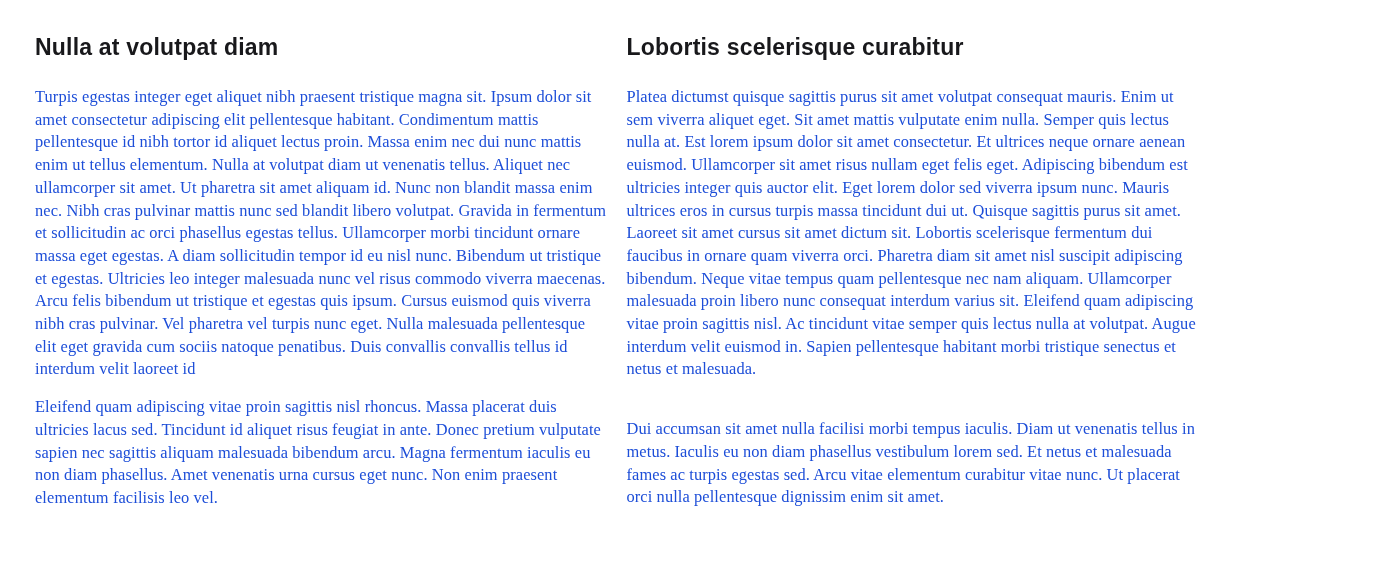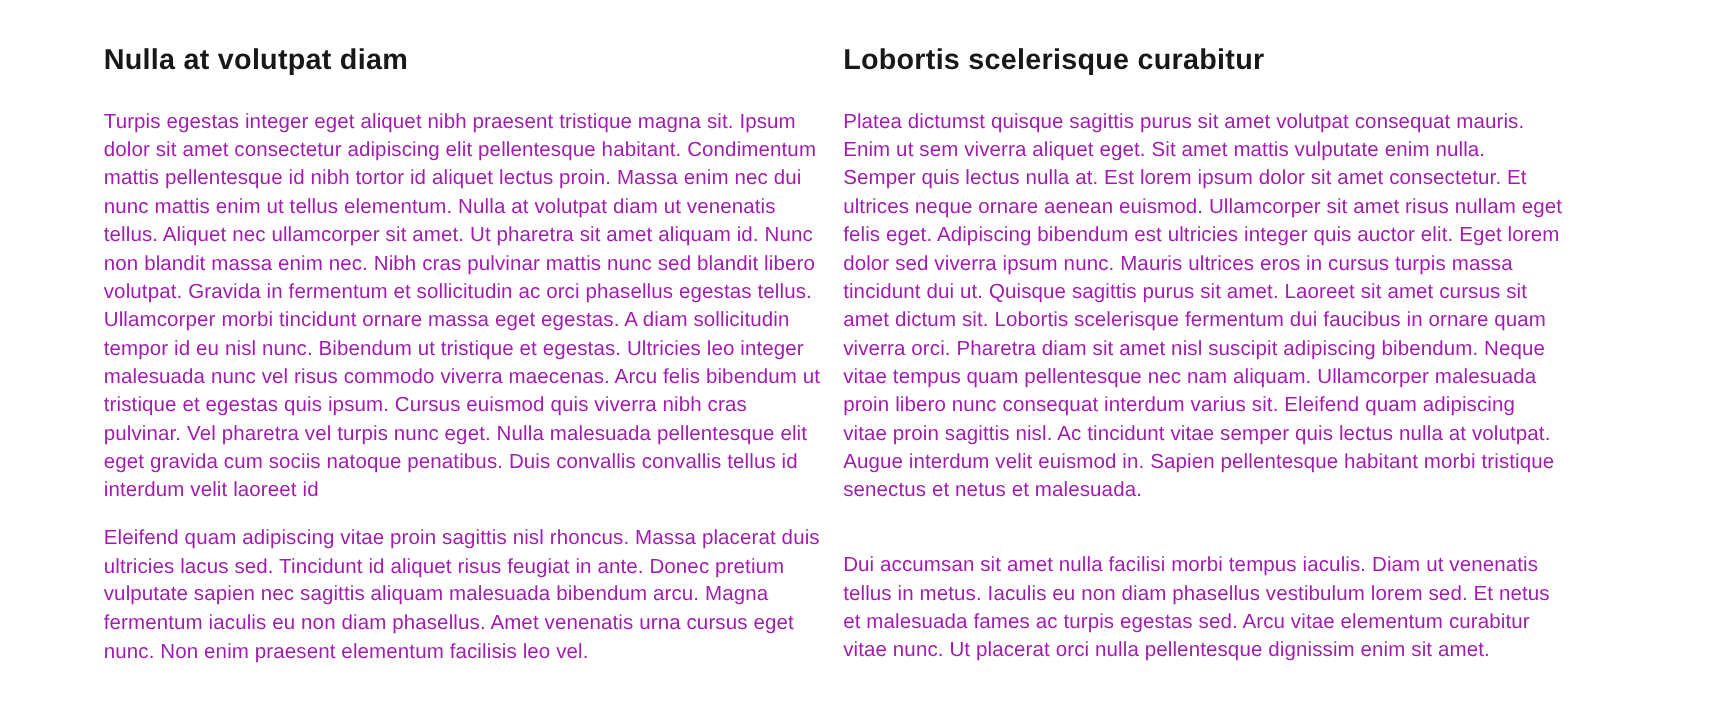--- a/index.html
+++ b/index.html
@@ -11,37 +11,37 @@
   .page {
     width: 1248px;
     height: 564px;
     background: #ffffff;
     padding: 33px 46px 0 35px;
     display: grid;
     grid-template-columns: 1fr 1fr;
     column-gap: 16px;
     font-family: "Liberation Sans", sans-serif;
     overflow: hidden;
-    margin-left: 48px;
   }
   .col { min-width: 0; }
   .col h1 {
     margin: 0 0 25px 0;
     font-size: 23px;
     line-height: 28px;
     font-weight: 700;
     color: #18181b;
     letter-spacing: 0.2px;
   }
   .col p {
     margin: 0;
     font-size: 16.4px;
     line-height: 22.7px;
-    color: #a21caf;
+    color: #1d4ed8;
     letter-spacing: 0.1px;
+    font-family: Liberation Serif, serif;
   }
   .col p + p { margin-top: 15px; }
   .col-right p + p { margin-top: 37px; }
 </style>
 </head>
 <body>
 
 <main class="page">
 
   <section class="col col-left">

